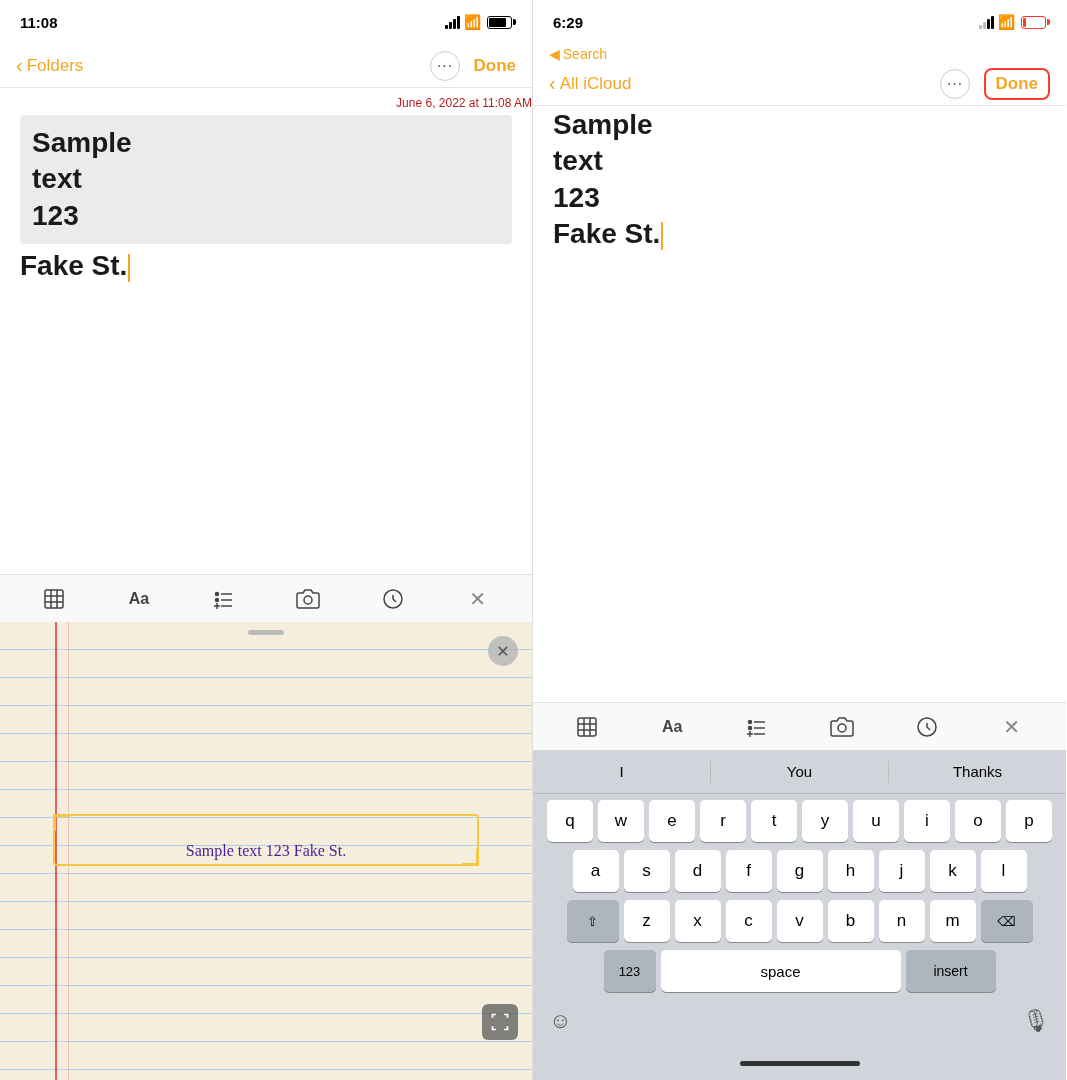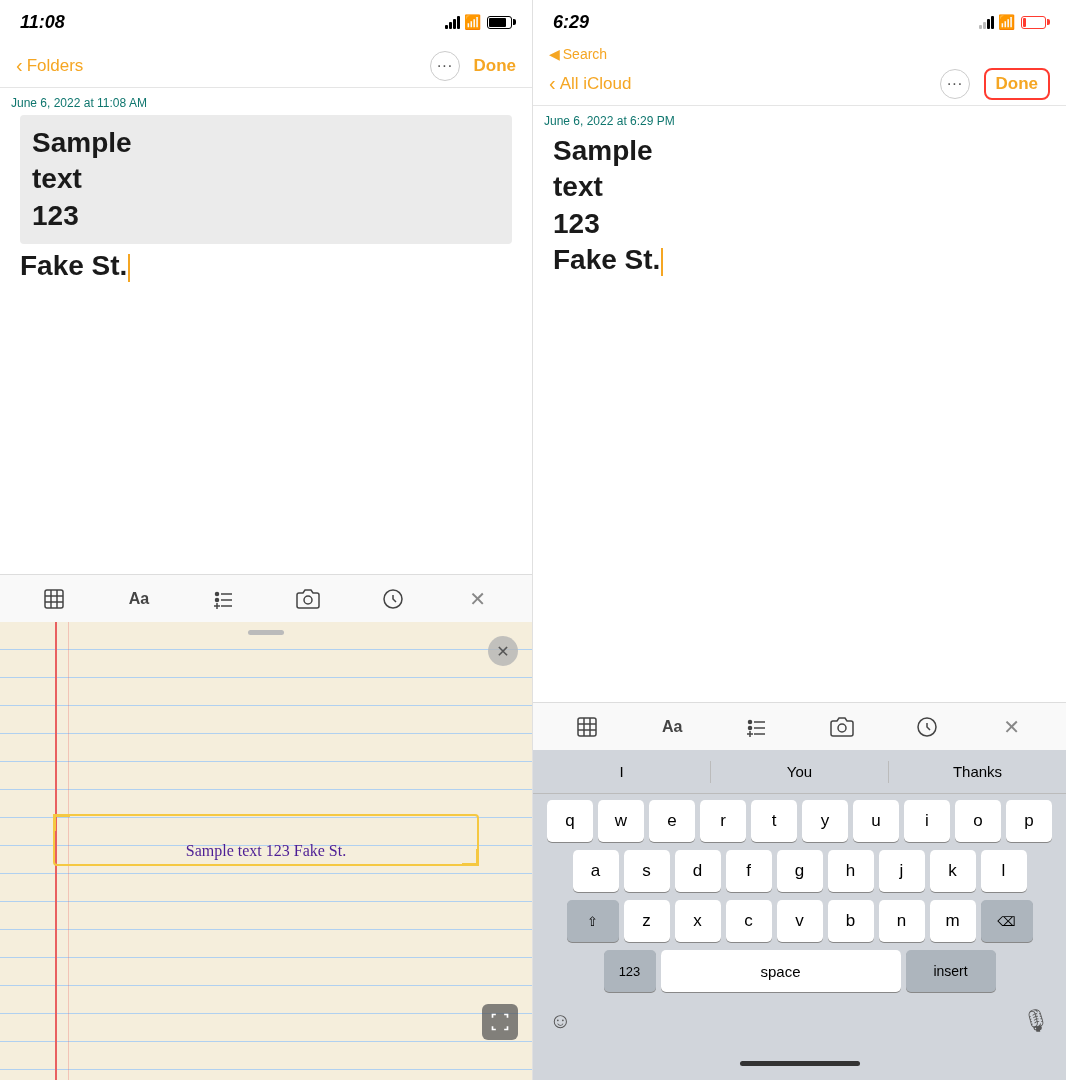--- a/index.html
+++ b/index.html
@@ -28,21 +28,21 @@
     
     .status-bar {
       height: 44px;
       display: flex;
       align-items: center;
       justify-content: space-between;
       padding: 0 20px;
       font-size: 15px;
       font-weight: 600;
     }
-    .status-time { font-size: 18px; font-weight: 700; font-style: italic; }
+    .status-time { font-size: 15px; font-weight: 700; }
     .status-icons { display: flex; align-items: center; gap: 5px; font-size: 13px; }
     .signal-bars { display: flex; align-items: flex-end; gap: 1px; }
     .signal-bar { background: #000; border-radius: 1px; width: 3px; }
     .wifi-icon { font-size: 14px; }
     .battery-icon {
       width: 25px; height: 13px;
       border: 1.5px solid #000;
       border-radius: 3px;
       position: relative;
       display: flex;
@@ -104,23 +104,23 @@
       color: #f5a623;
       font-size: 17px;
       font-weight: 600;
       border: 2.5px solid #ff3b30;
       padding: 4px 10px;
       border-radius: 8px;
     }
 
     
     .note-date {
-      text-align: left;
+      text-align: right;
       font-size: 12px;
-      color: #0f766e;
+      color: #b91c1c;
       padding: 8px 0 4px 11px;
     }
 
     
     .note-content {
       padding: 1px 20px;
       flex: 1;
     }
     .note-text-block {
       background: #ebebeb;
@@ -536,21 +536,20 @@
         <span>All iCloud</span>
       </div>
       <div class="nav-actions">
         <div class="nav-circle-btn">
           <span>···</span>
         </div>
         <span class="nav-done-boxed">Done</span>
       </div>
     </div>
 
-    <div class="note-date">June 6, 2022 at 6:29 PM</div>
 
     <div class="note-content">
       <div class="note-line-plain">Sample</div>
       <div class="note-line-plain">text</div>
       <div class="note-line-plain">123</div>
       <div class="note-line-plain">Fake St.<span class="cursor-line"></span></div>
     </div>
 
     <div class="toolbar">
       <div class="toolbar-icon">

